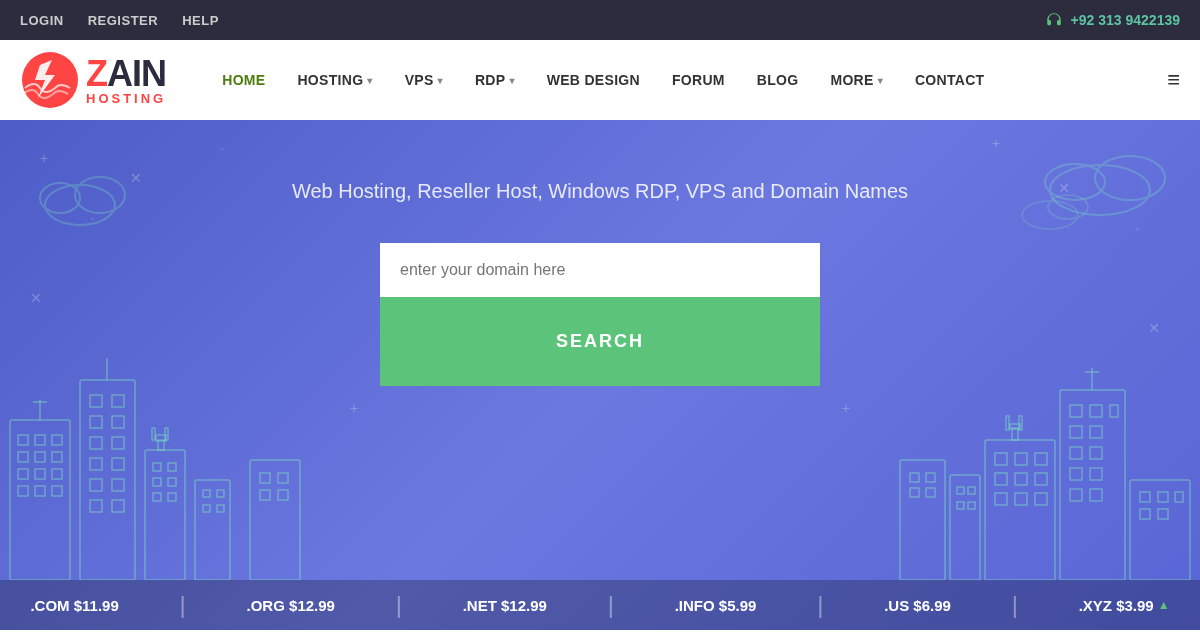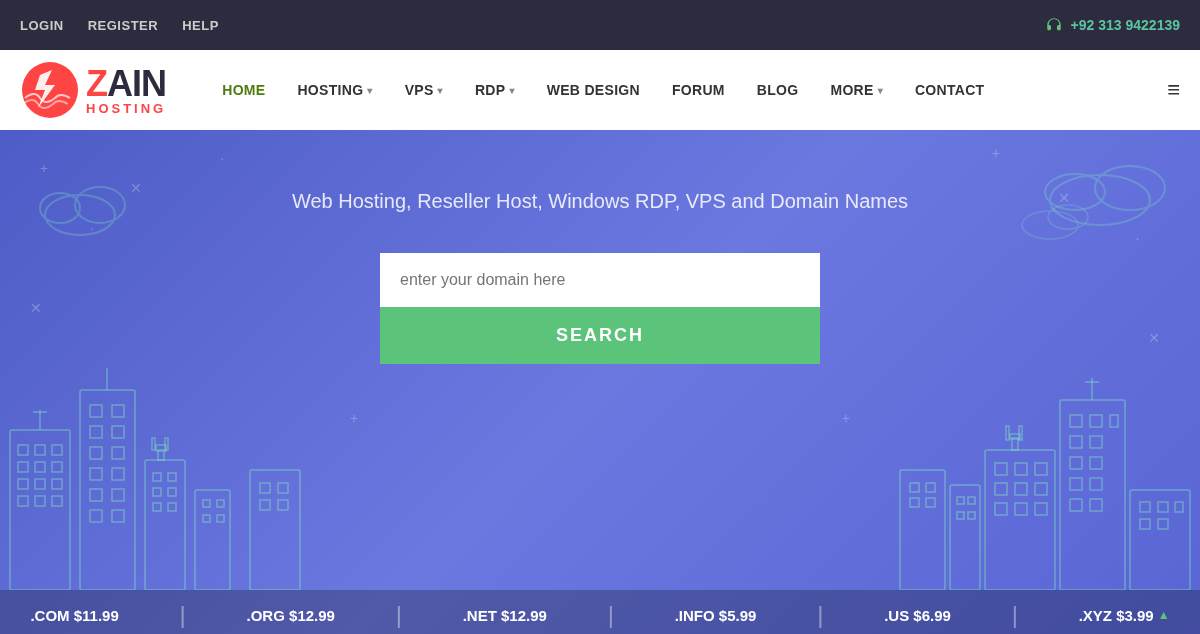--- a/index.html
+++ b/index.html
@@ -6,21 +6,21 @@
     body { font-family: 'Arial', sans-serif; width: 1200px; height: 634px; overflow: hidden; }
 
     
     .top-bar {
       background: #2c2c3e;
       color: #ccc;
       display: flex;
       align-items: center;
       justify-content: space-between;
       padding: 0 20px;
-      height: 50px;
+      height: 40px;
       font-size: 13px;
     }
     .top-bar-left { display: flex; gap: 24px; }
     .top-bar-left a {
       color: #ccc;
       text-decoration: none;
       font-weight: 600;
       letter-spacing: 0.5px;
       font-size: 13px;
     }
@@ -165,21 +165,21 @@
       padding: 18px 20px;
       font-size: 16px;
       border: none;
       outline: none;
       color: #aaa;
       background: #fff;
       display: block;
     }
     .search-button {
       width: 100%;
-      padding: 18px;
+      padding: 34px;
       background: #5bc47a;
       color: #fff;
       font-size: 18px;
       font-weight: 800;
       letter-spacing: 2px;
       border: none;
       cursor: pointer;
       display: block;
       text-align: center;
     }

